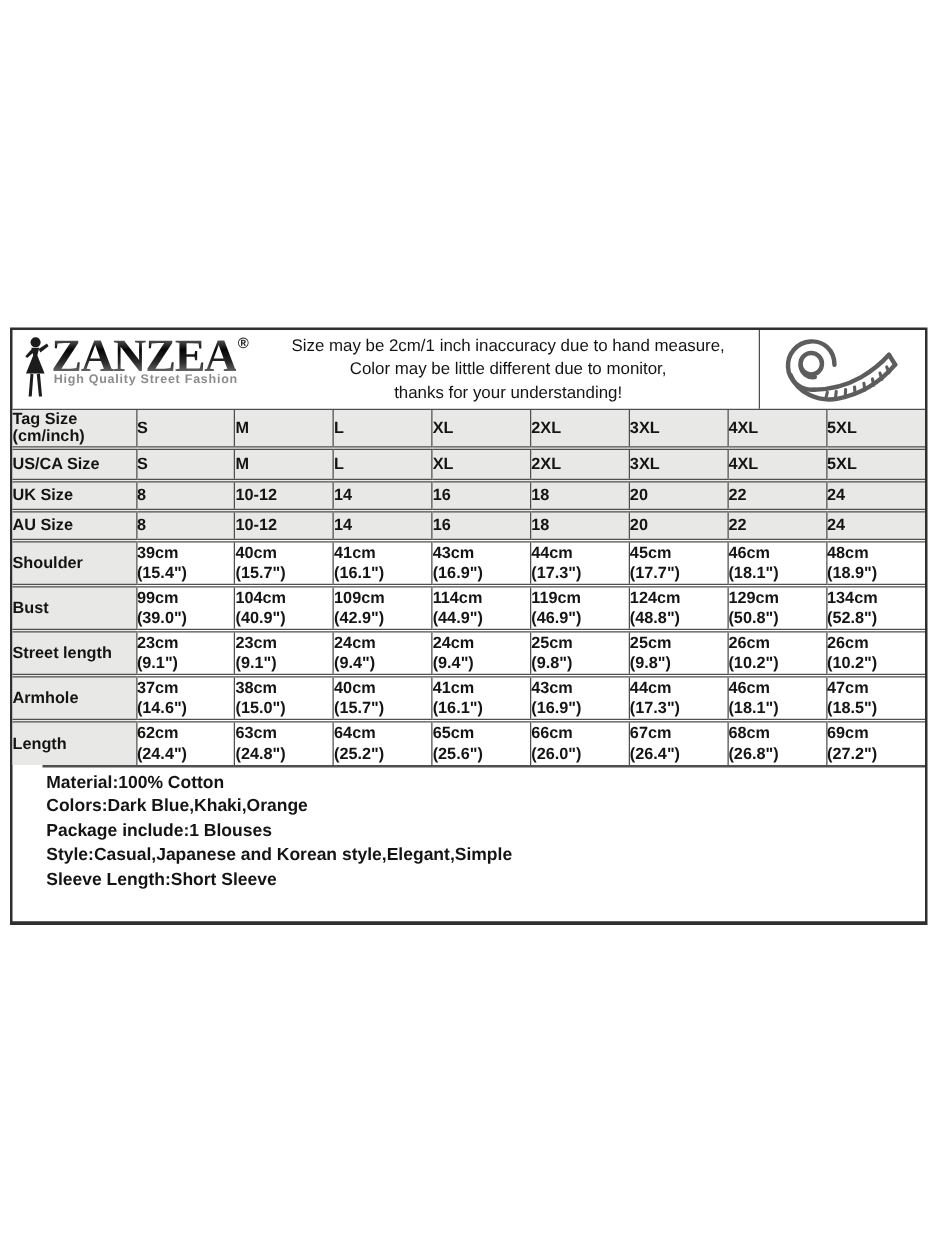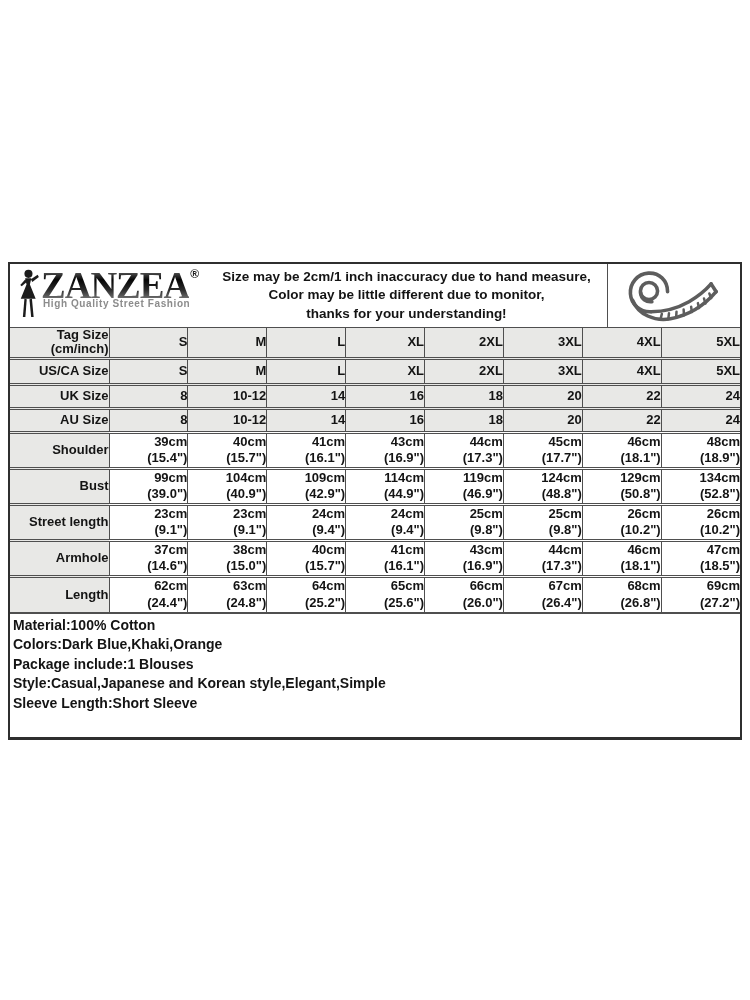--- a/index.html
+++ b/index.html
@@ -32,27 +32,27 @@
     background:linear-gradient(180deg,#9a9a9a 0%,#050505 36%,#2a2a2a 60%,#a8a8a8 100%);
     -webkit-background-clip:text;background-clip:text;color:transparent;
   }
   .reg{font-size:12px;font-weight:bold;color:#1c1c1c;vertical-align:top;position:relative;top:3px;left:1px;}
   .tagline{
     position:absolute;left:33px;top:34px;font-size:10px;font-weight:bold;
     color:var(--tagline);letter-spacing:0.6px;white-space:nowrap;
   }
   .notice-cell{
     flex:1;display:flex;flex-direction:column;justify-content:center;
-    text-align:center;font-weight:bold;font-size:13.5px;line-height:18.5px;
+    text-align:center;font-weight:normal;font-size:13.5px;line-height:18.5px;
   }
   .tape-cell{flex:0 0 133px;border-left:1px solid var(--border);display:flex;align-items:center;justify-content:center;}
   
   table.chart{
     width:100%;border-collapse:collapse;table-layout:fixed;
-    text-align:right;font-weight:bold;font-size:13px;color:var(--text);
+    text-align:left;font-weight:bold;font-size:13px;color:var(--text);
   }
   col.c-label{width:99px;}
   table.chart td{
     border-left:1px solid var(--border);
     border-top:3px double var(--border);
     vertical-align:middle;padding:0;background:#fff;
   }
   table.chart td:first-child{border-left:none;}
   table.chart tr:first-child td{border-top:none;}
   table.chart td.shade{background:var(--shade);}
@@ -61,20 +61,21 @@
   table.chart tr:nth-child(3) td,
   table.chart tr:nth-child(4) td{height:24px;}
   table.chart tr:nth-child(n+5) td{height:36px;}
   table.chart td div{line-height:16.5px;}
   table.chart tr:nth-child(1) td:first-child div{line-height:14px;}
   
   .details{
     flex:1;border-top:2px solid var(--border);
     padding:2px 20px 0 3px;font-weight:bold;font-size:14px;line-height:19.4px;
     text-align:left;
+    margin-left:24px;
   }
 </style>
 </head>
 <body>
 
 <div class="sheet">
 
   <div class="header-band">
     <div class="logo-cell">
       <span class="figure">

